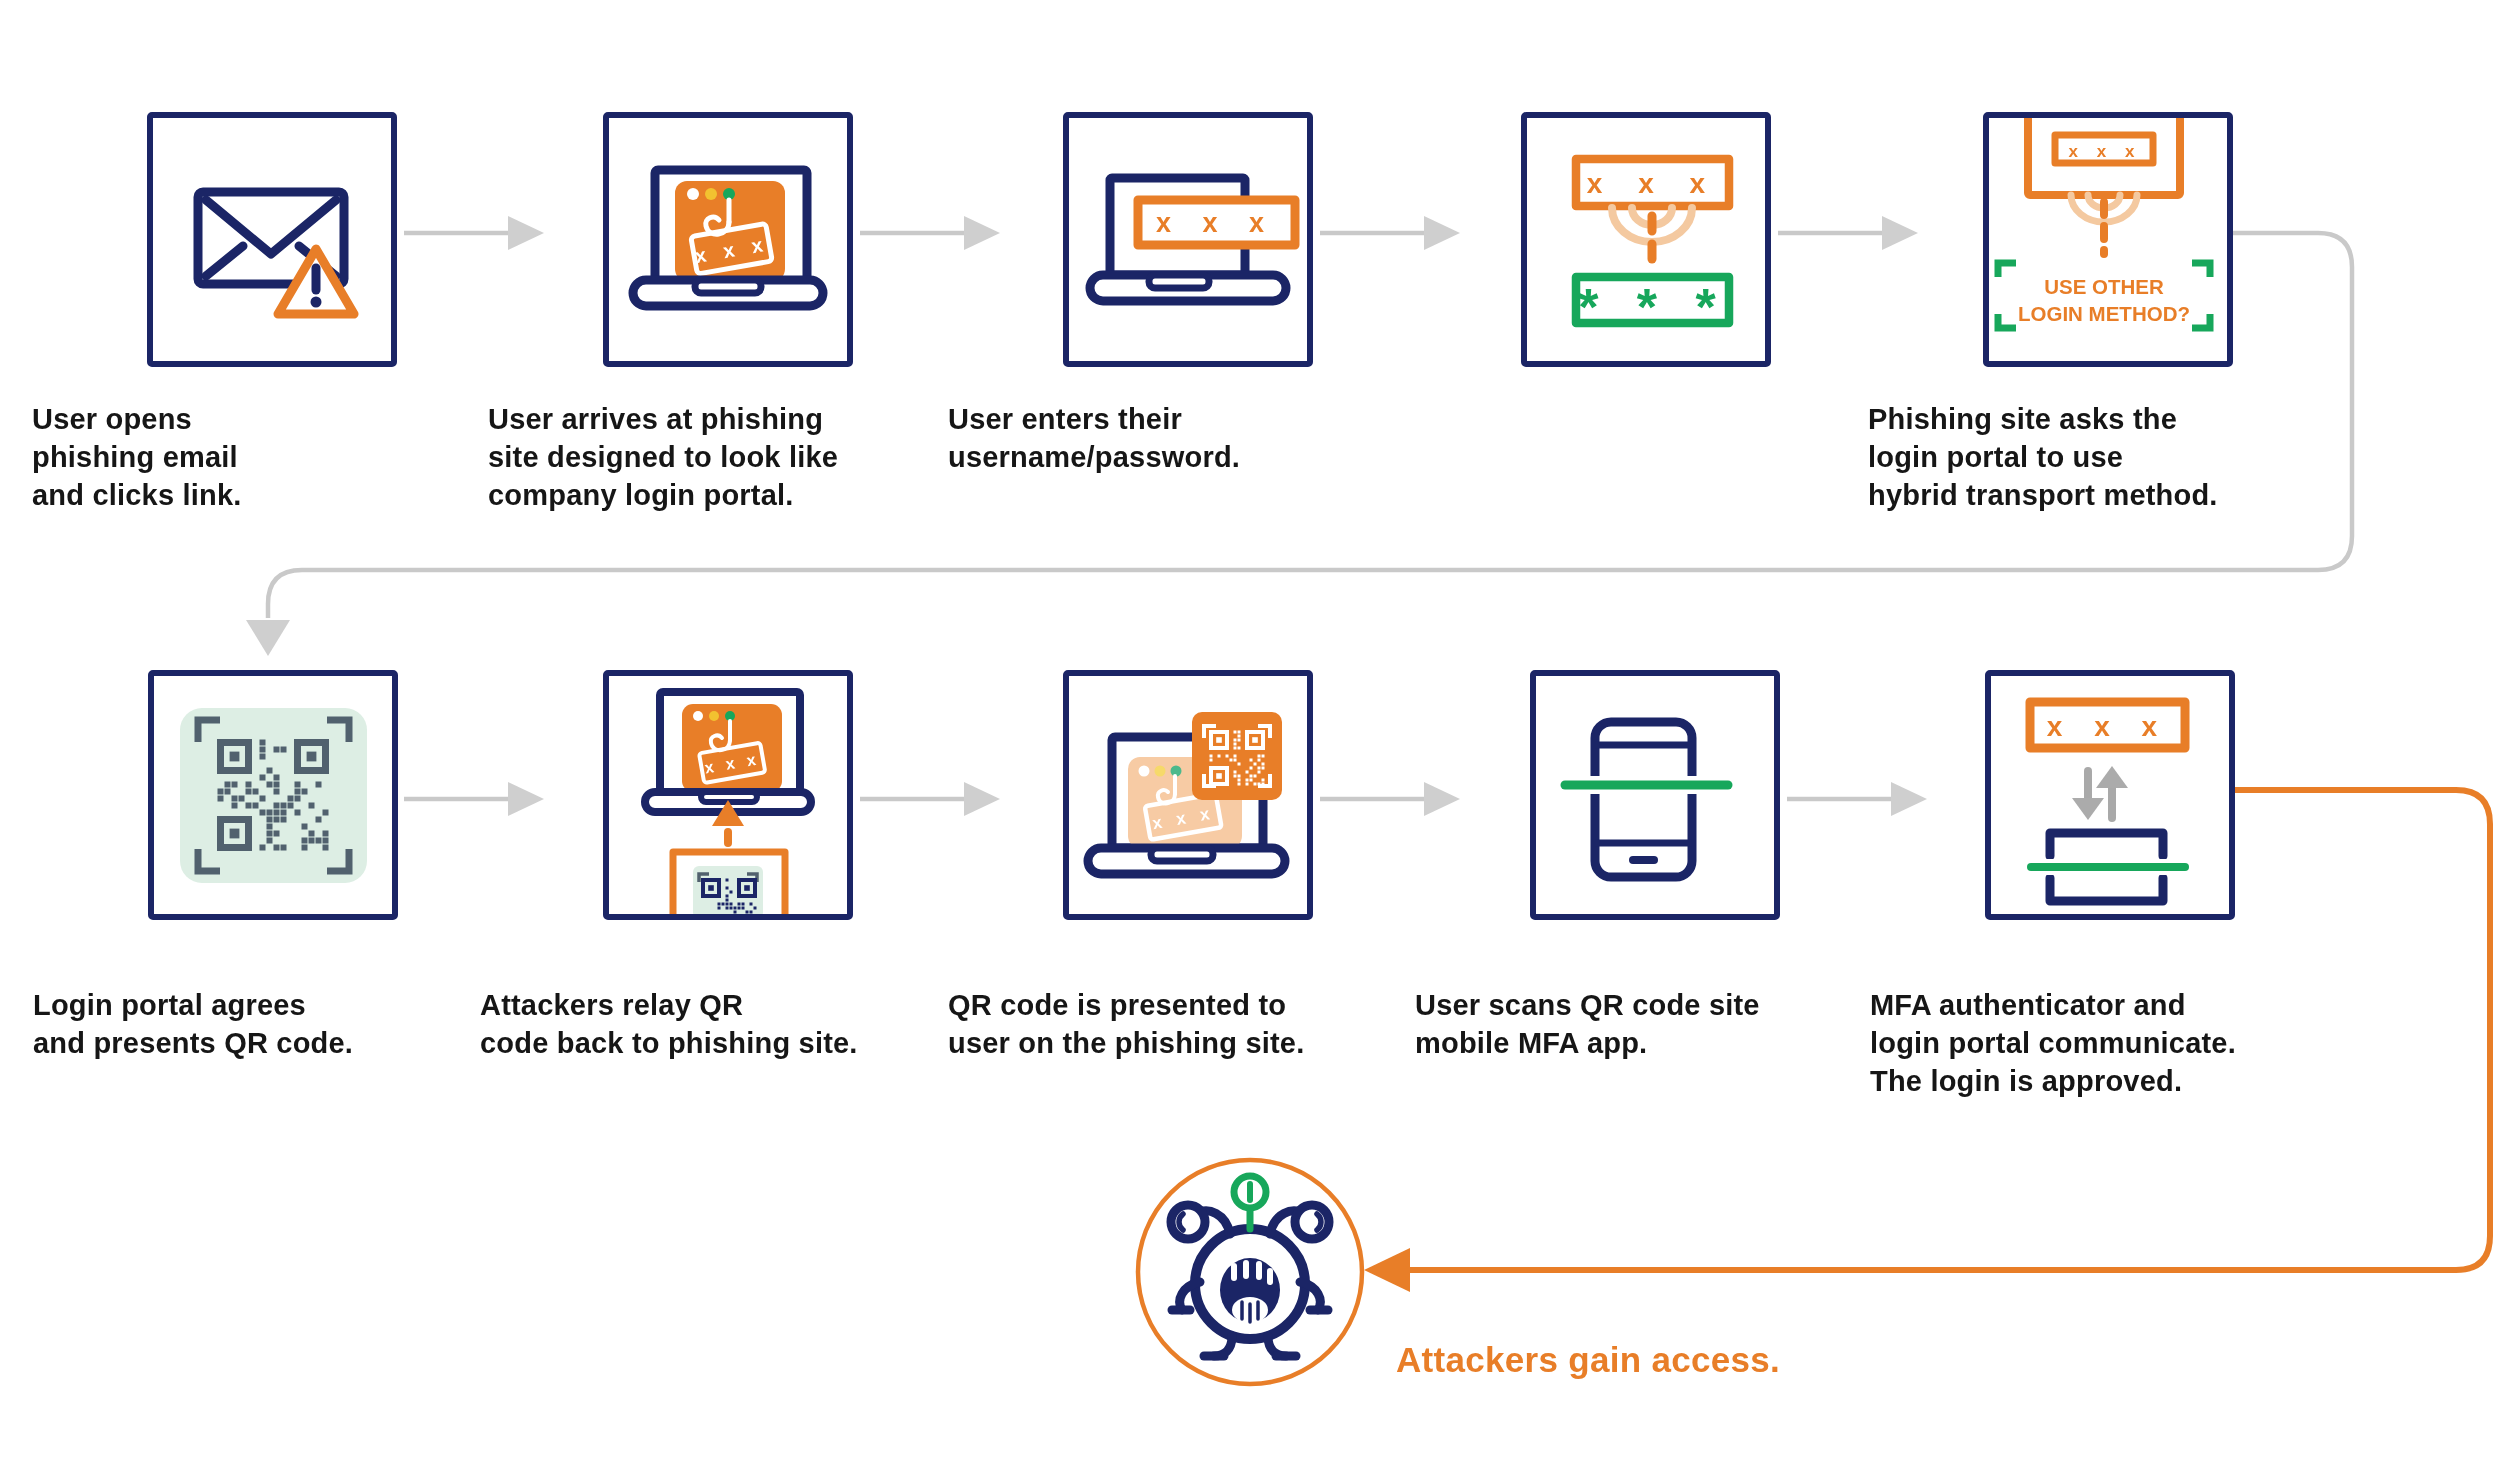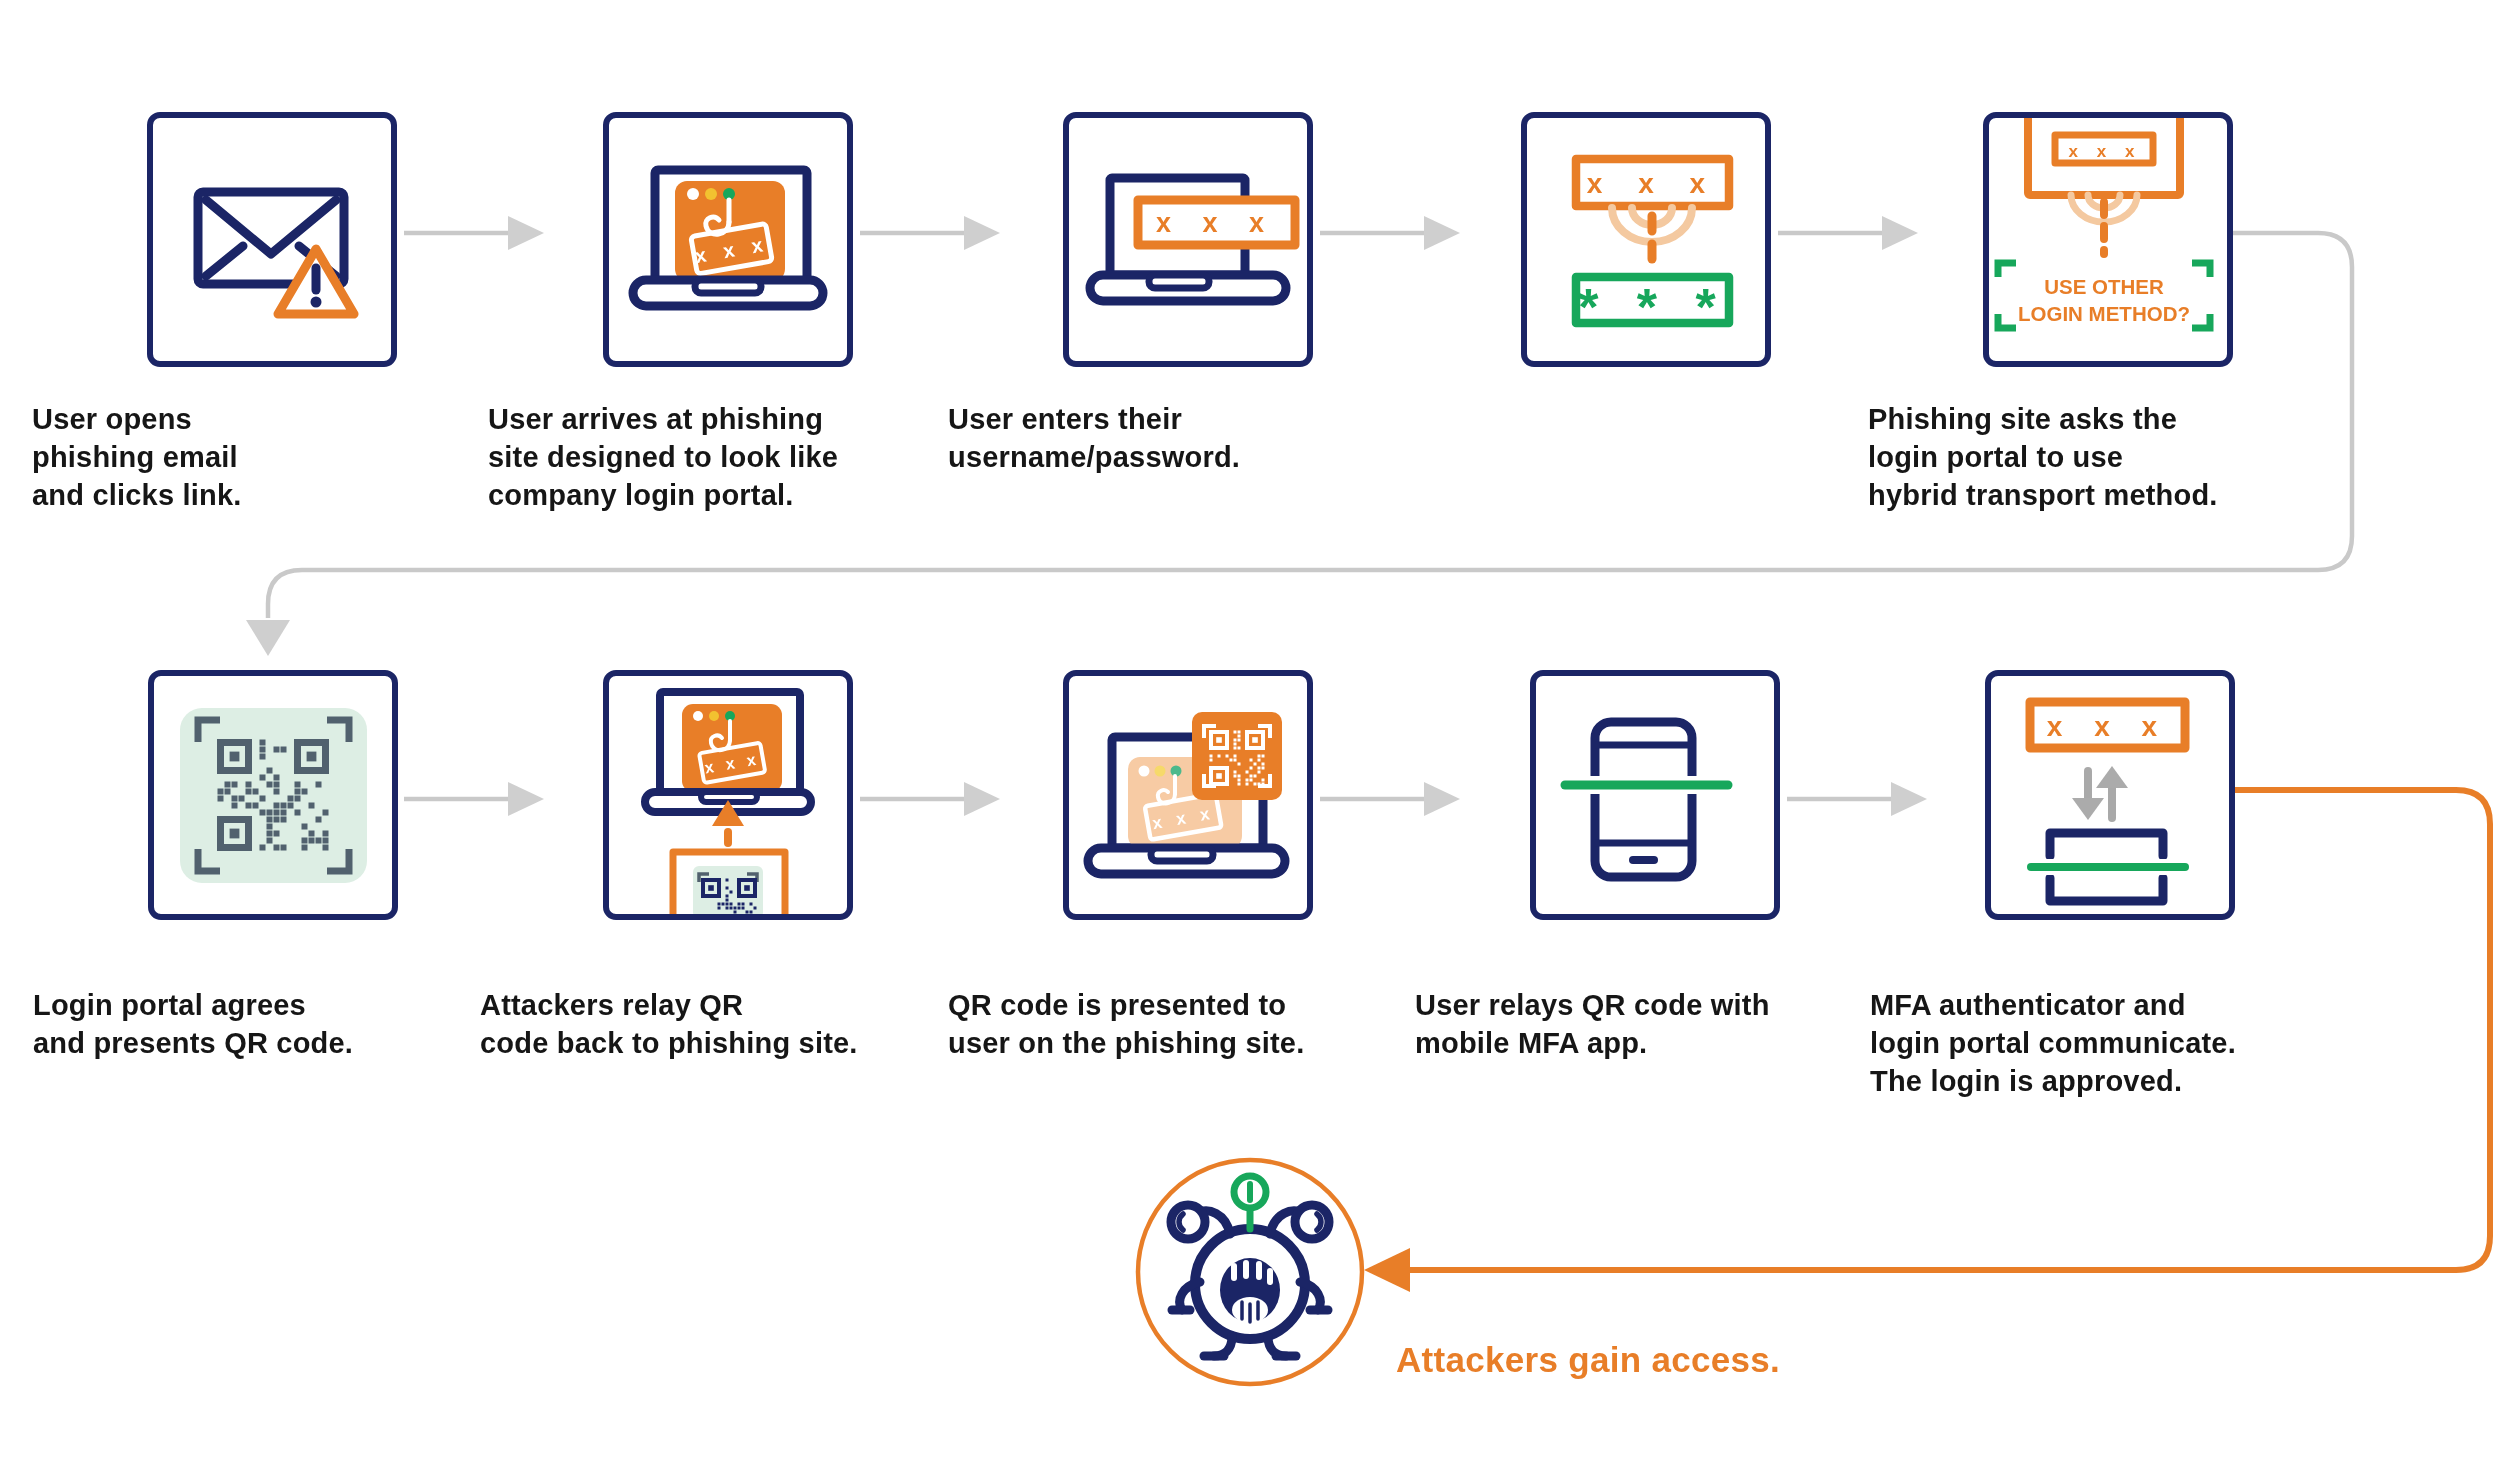--- a/index.html
+++ b/index.html
@@ -3,21 +3,21 @@
 <meta charset="utf-8">
 <style>
   :root{
     --navy:#1b2566; --orange:#e87e28; --green:#17a75b; --mint:#ddeee4;
     --slate:#51616e; --lorange:#f4c9a0; --gray:#c9c9c9; --ink:#161616;
   }
   html,body{margin:0;padding:0;background:#fff;}
   body{font-family:"Liberation Sans",sans-serif;}
   .canvas{position:relative;width:2500px;height:1468px;background:#ffffff;overflow:hidden;}
   .card{position:absolute;width:250px;box-sizing:border-box;background:#fff;
-        border:6px solid var(--navy);border-radius:13px;overflow:hidden;z-index:2;}
+        border:6px solid var(--navy);border-radius:5px;overflow:hidden;z-index:2;}
   .card.r1{height:255px;top:112px;}
   .card.r2{height:250px;top:670px;}
   .card svg{display:block;width:100%;height:100%;}
   .caption{position:absolute;width:480px;font-weight:700;
            font-size:29px;line-height:38px;color:var(--ink);white-space:pre-line;
            letter-spacing:.2px;z-index:2;}
   .cap1{top:400px;} .cap2{top:986px;}
   .overlay{position:absolute;left:0;top:0;z-index:1;}
   .monster{position:absolute;left:1130px;top:1152px;width:240px;height:240px;z-index:2;}
   .final-label{position:absolute;left:1396px;top:1340px;font-size:35px;font-weight:700;
@@ -413,21 +413,21 @@
   <div class="caption cap1" style="left:1868px">Phishing site asks the
 login portal to use
 hybrid transport method.</div>
 
   <div class="caption cap2" style="left:33px">Login portal agrees
 and presents QR code.</div>
   <div class="caption cap2" style="left:480px">Attackers relay QR
 code back to phishing site.</div>
   <div class="caption cap2" style="left:948px">QR code is presented to
 user on the phishing site.</div>
-  <div class="caption cap2" style="left:1415px">User relays QR code with
+  <div class="caption cap2" style="left:1415px">User scans QR code site
 mobile MFA app.</div>
   <div class="caption cap2" style="left:1870px">MFA authenticator and
 login portal communicate.
 The login is approved.</div>
 
   <svg class="monster" viewBox="0 0 240 240">
     <circle cx="120" cy="120" r="112" fill="#fff" class="sO" stroke-width="4.5"></circle>
     <circle cx="120" cy="132" r="55" fill="#fff" class="sN rc" stroke-width="10"></circle>
     <ellipse cx="120" cy="138" rx="30" ry="32" fill="#1b2566"></ellipse>
     <g fill="none" class="sW rc" stroke-width="6">

